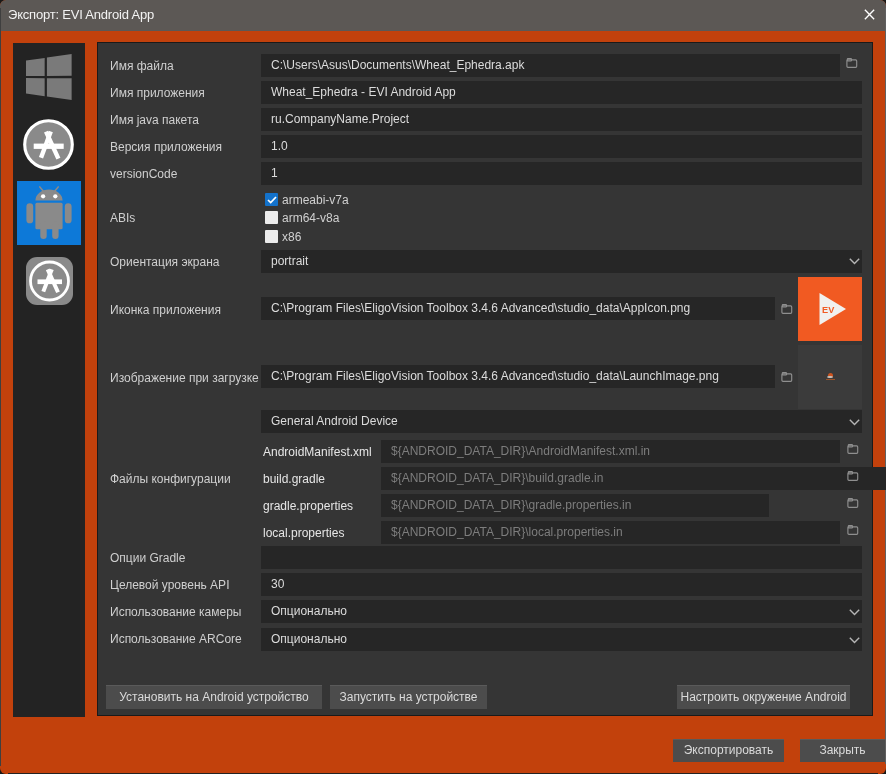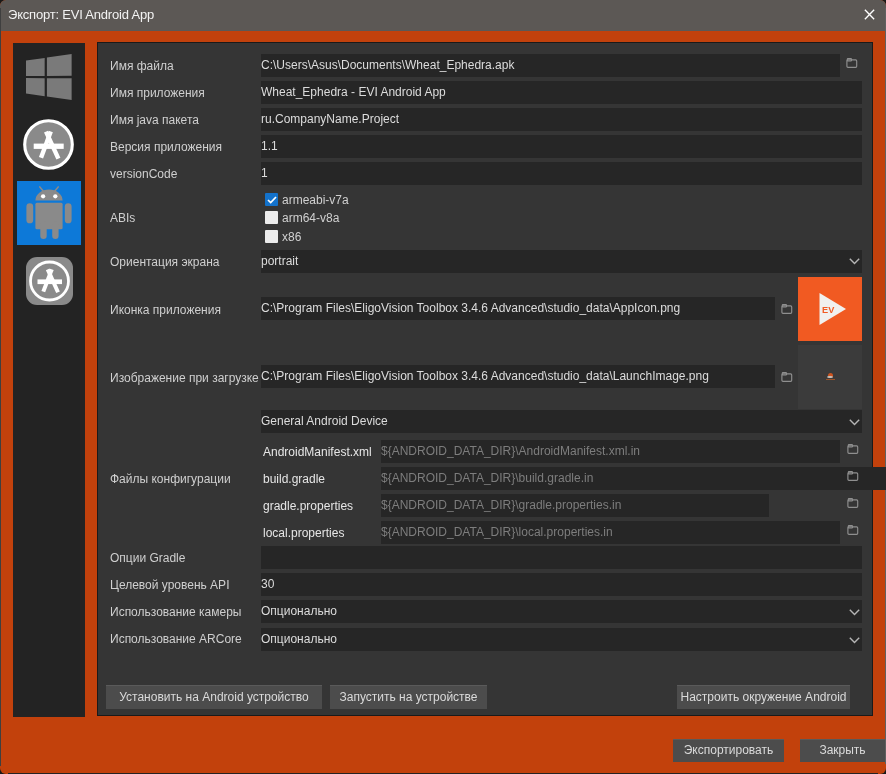--- a/index.html
+++ b/index.html
@@ -4,21 +4,21 @@
 <style>
 * { margin:0; padding:0; box-sizing:border-box; }
 html,body { width:886px; height:774px; background:#1a1a19; font-family:"Liberation Sans",sans-serif; }
 #win { position:absolute; left:0; top:0; width:886px; height:774px; border-radius:6px; background:#c2410c; overflow:hidden; }
 #titlebar { position:absolute; left:0; top:0; width:100%; height:31px; background:#5c5855; }
 #title { position:absolute; left:8px; top:8px; font-size:13px; line-height:14px; color:#f2f2f2; letter-spacing:-0.2px; }
 #closex { position:absolute; left:864px; top:9px; width:11px; height:11px; }
 #sidebar { position:absolute; left:13px; top:43px; width:72px; height:674px; background:#232323; }
 #panel { position:absolute; left:97px; top:42px; width:776px; height:674px; background:#353535; border:1px solid #1a1a1a; }
 .lbl { position:absolute; font-size:12px; color:#cfcfcf; line-height:14px; white-space:nowrap; }
-.fld { position:absolute; background:#262626; height:23px; line-height:23px; font-size:12px; color:#dcdcdc; white-space:nowrap; overflow:hidden; }
+.fld { position:absolute; background:#262626; height:23px; line-height:23px; font-size:12px; color:#dcdcdc; padding-left:10px; white-space:nowrap; overflow:hidden; }
 .ph { color:#7d7d7d; }
 .sublbl { position:absolute; font-size:12px; color:#e6e6e6; line-height:14px; white-space:nowrap; }
 .chk { position:absolute; width:13px; height:13px; background:#ececec; border-radius:1px; }
 .chk.on { background:#1372cb; }
 .cbl { position:absolute; font-size:12px; color:#d0d0d0; line-height:14px; }
 .btn { position:absolute; background:#4c4c4c; color:#dadada; font-size:12px; text-align:center; box-shadow:inset 0 1px 0 #5a5a5a; }
 .chev { position:absolute; width:11px; height:7px; }
 .folder { position:absolute; width:12px; height:11px; }
 svg { display:block; }
 </style>
@@ -87,21 +87,21 @@
       <rect x="0.9" y="2.9" width="9.8" height="7.4" rx="1" fill="none" stroke="#8f8f8f" stroke-width="1.15"></rect>
     </svg>
 
   <div class="lbl" style="left:110px;top:86px">Имя приложения</div>
   <div class="fld" style="left:261px;top:81px;width:601px">Wheat_Ephedra - EVI Android App</div>
 
   <div class="lbl" style="left:110px;top:113px">Имя java пакета</div>
   <div class="fld" style="left:261px;top:108px;width:601px">ru.CompanyName.Project</div>
 
   <div class="lbl" style="left:110px;top:140px">Версия приложения</div>
-  <div class="fld" style="left:261px;top:135px;width:601px">1.1</div>
+  <div class="fld" style="left:261px;top:135px;width:601px">1.0</div>
 
   <div class="lbl" style="left:110px;top:167px">versionCode</div>
   <div class="fld" style="left:261px;top:162px;width:601px">1</div>
 
   <div class="lbl" style="left:110px;top:211px">ABIs</div>
   <div class="chk on" style="left:265px;top:193px"></div>
   <svg style="position:absolute;left:267px;top:196px" width="10" height="8" viewBox="0 0 10 8">
       <path d="M1 4 L3.7 6.6 L9 1" stroke="#fff" stroke-width="1.7" fill="none"></path>
     </svg>
   <div class="cbl" style="left:282px;top:193px">armeabi-v7a</div>

